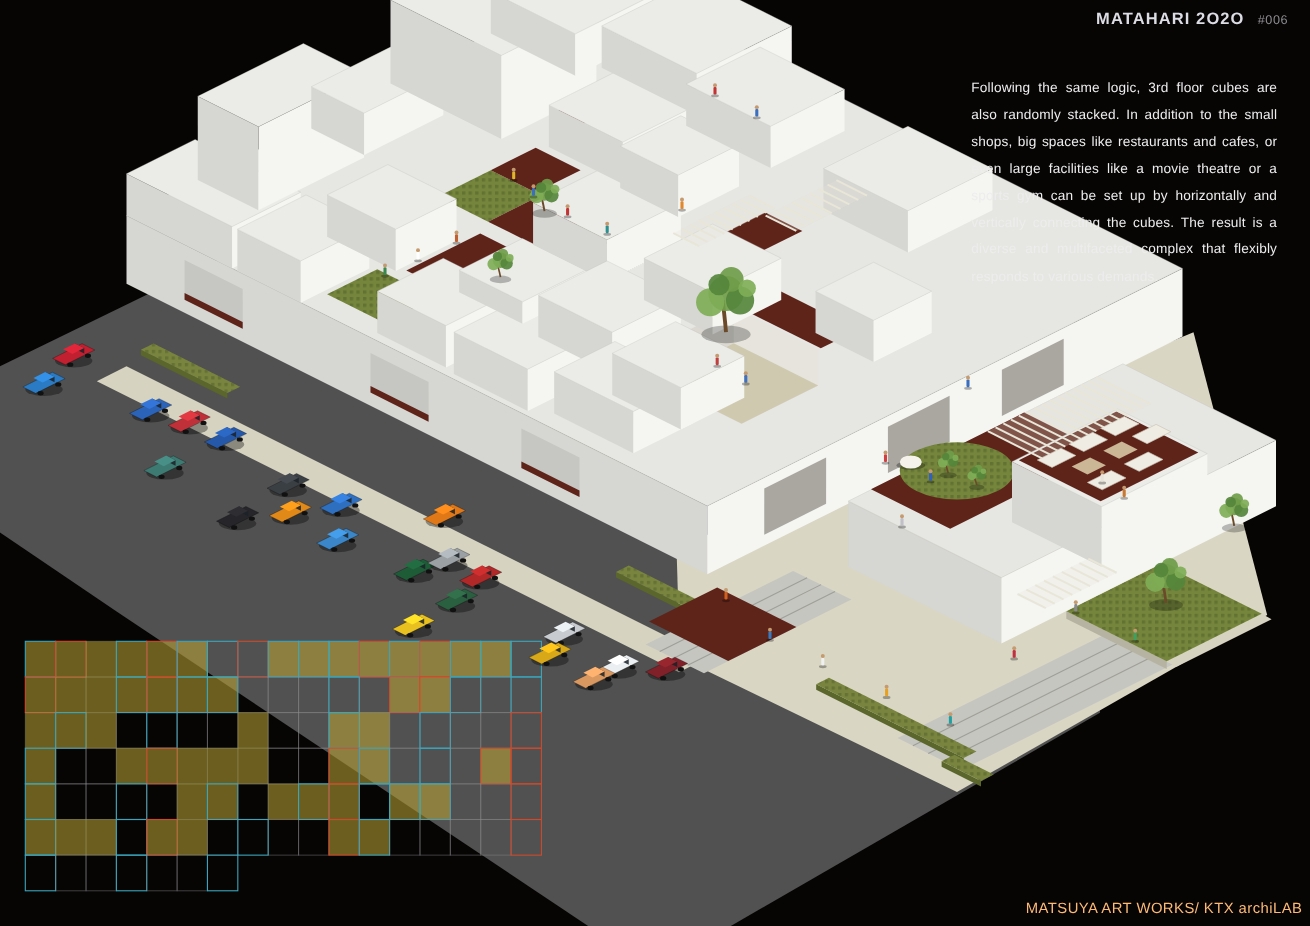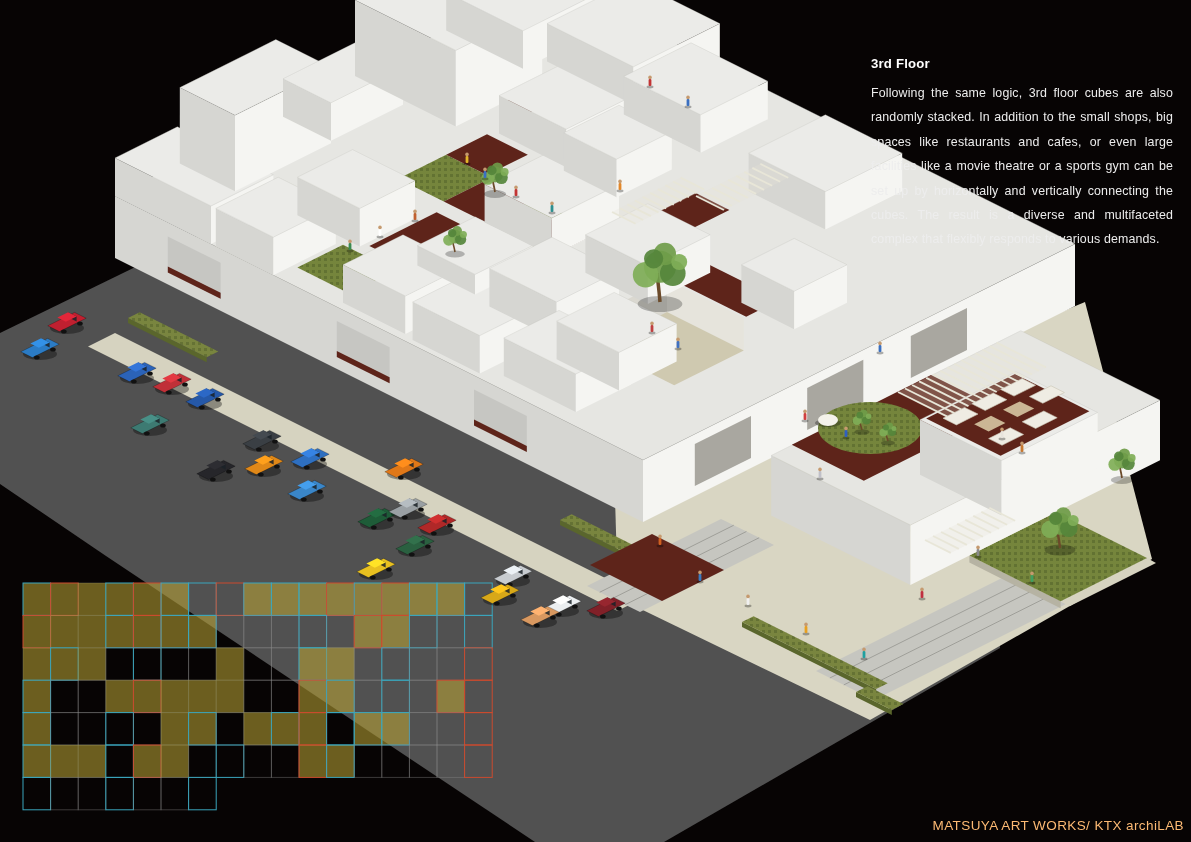--- a/index.html
+++ b/index.html
@@ -6,21 +6,21 @@
   .canvas{position:relative;width:1191px;height:842px;background:#070404;overflow:hidden;
           font-family:"Liberation Sans",sans-serif;}
   #scene{position:absolute;left:0;top:0;width:1191px;height:842px;display:block;}
   .masthead{position:absolute;top:9px;left:0;right:20px;text-align:right;white-space:nowrap;}
   .masthead .title{display:inline-block;color:#dcdce4;font-weight:bold;font-size:15px;
                    letter-spacing:1px;}
   .masthead .issue{display:inline-block;color:#8d8d90;font-size:11.5px;margin-left:12px;
                    letter-spacing:0.5px;}
   .description{position:absolute;left:871px;top:56px;width:302px;color:#f0f0f0;}
   .description h2{margin:0 0 10px 0;font-size:13.2px;color:#ffffff;letter-spacing:0.2px;}
-  .description p{margin:0;font-size:12.4px;line-height:24.4px;text-align:justify;
+  .description p{margin:12px;font-size:12.4px;line-height:24.4px;text-align:justify;
                  letter-spacing:0.15px;color:#ededed;}
   .credit{position:absolute;right:7px;bottom:9px;color:#fdba74;font-size:13.5px;
           letter-spacing:0.4px;}
 </style>
 </head>
 <body>
 
 <div class="canvas">
   <svg id="scene" xmlns="http://www.w3.org/2000/svg" viewBox="0 0 1191 842">
       <defs>
@@ -585,20 +585,22 @@
       <ellipse cx="552.9630000000001" cy="617.4354999999999" rx="2.8" ry="2" fill="#111"></ellipse>
       <ellipse cx="536.871" cy="625.4815" rx="2.8" ry="2" fill="#111"></ellipse>
       <ellipse cx="606" cy="613" rx="17" ry="6" fill="rgba(0,0,0,0.35)"></ellipse>
       <polygon points="625.2,603.2 613.6,597.4 586.8,610.8 598.4,616.6" fill="#802028" stroke="rgba(0,0,0,0.35)" stroke-width="0.7"></polygon>
       <polygon points="615.6,606.4 607.2,602.2 607.2,597.2 615.6,601.4" fill="#1b2228" fill-opacity="0.85"></polygon>
       <polygon points="615.6,601.4 607.2,597.2 596.4,602.6 604.8,606.8" fill="rgb(151,38,47)"></polygon>
       <ellipse cx="618.9630000000001" cy="608.4354999999999" rx="2.8" ry="2" fill="#111"></ellipse>
       <ellipse cx="602.871" cy="616.4815" rx="2.8" ry="2" fill="#111"></ellipse>
     </svg>
 
+  <div class="masthead">
+    <span class="title">MATAHARI 2O2O</span><span class="issue">#006</span>
+  </div>
 
   <div class="description">
-    <h2>3rd Floor</h2>
     <p>Following the same logic, 3rd floor cubes are also randomly stacked. In addition to the small shops, big spaces like restaurants and cafes, or even large facilities like a movie theatre or a sports gym can be set up by horizontally and vertically connecting the cubes. The result is a diverse and multifaceted complex that flexibly responds to various demands.</p>
   </div>
 
   <div class="credit">MATSUYA ART WORKS/ KTX archiLAB</div>
 </div>
 
 </body></html>

